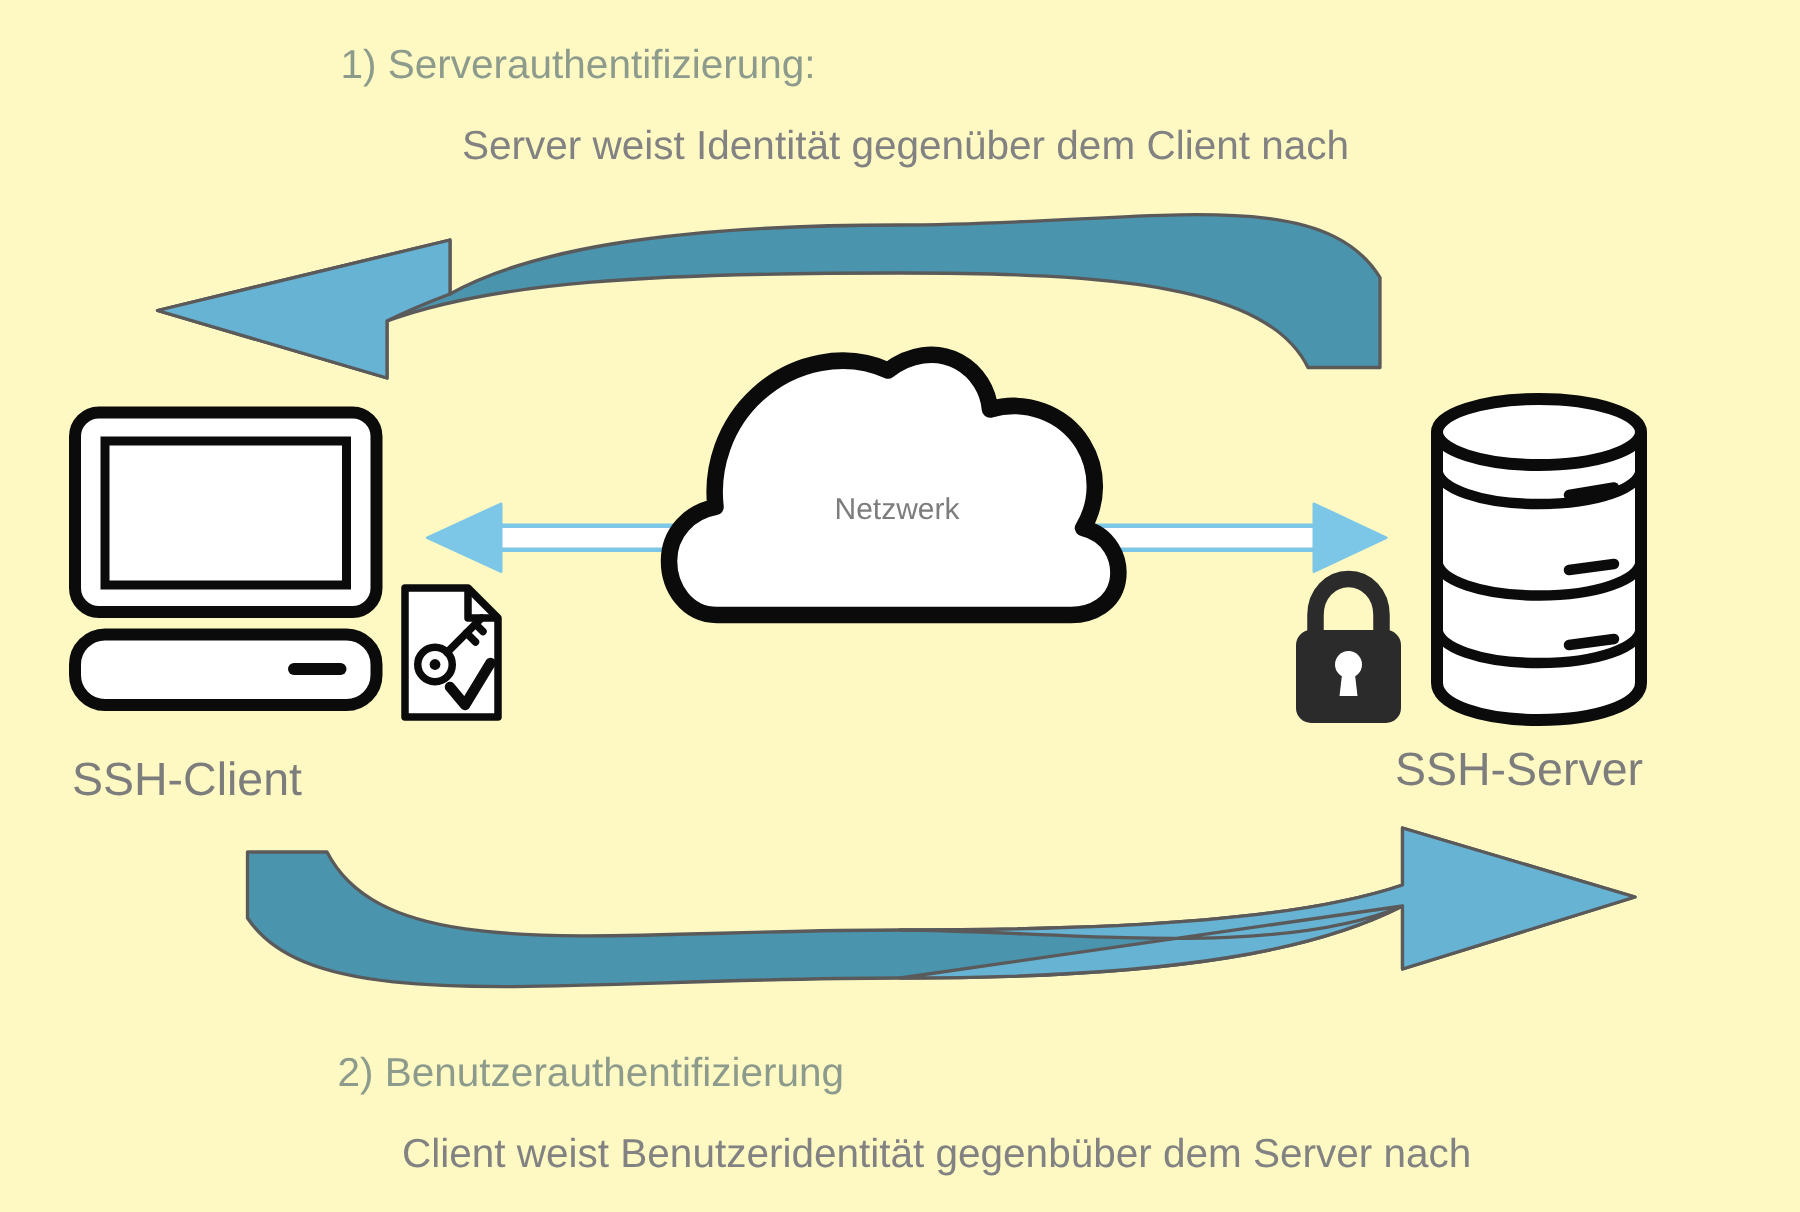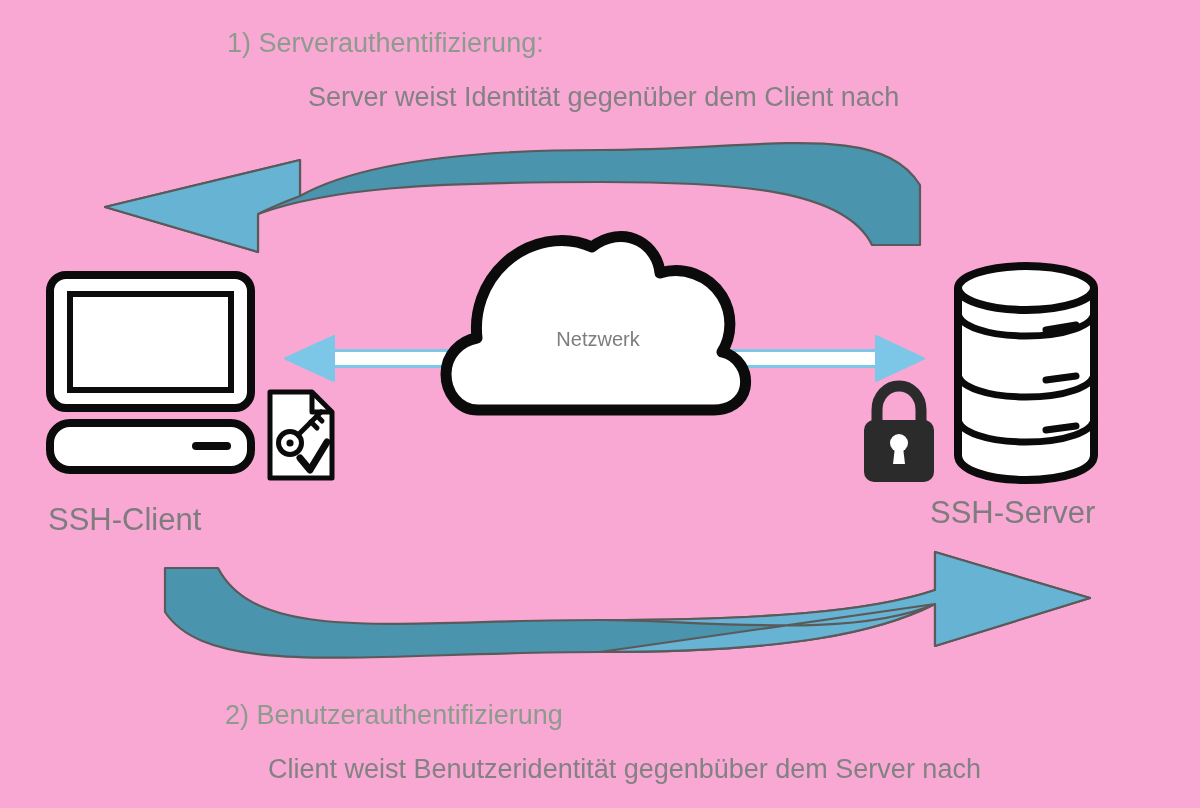--- a/index.html
+++ b/index.html
@@ -7,21 +7,21 @@
     padding: 0;
     background: #ffffff;
   }
   body {
     font-family: "Liberation Sans", sans-serif;
   }
   #stage {
     position: relative;
     width: 1200px;
     height: 808px;
-    background: #f9a8d4;
+    background: #fef9c3;
     overflow: hidden;
   }
   #diagram-svg {
     position: absolute;
     left: 0;
     top: 0;
     width: 1200px;
     height: 808px;
   }
   .txt-heading {

